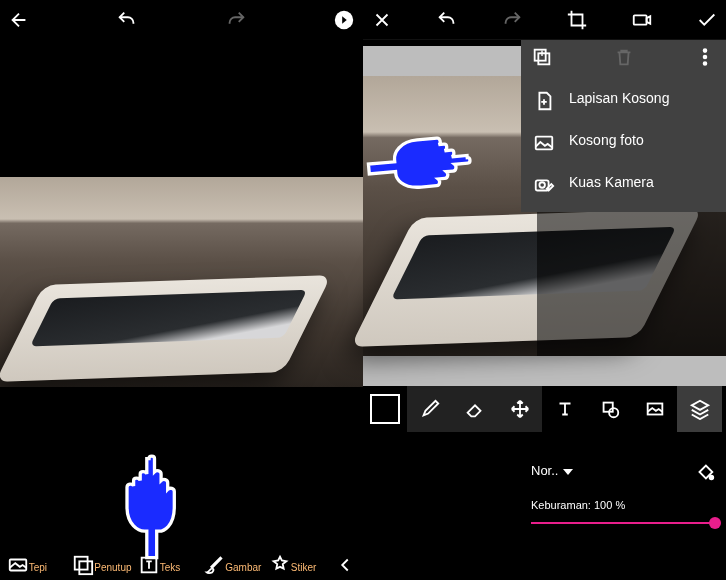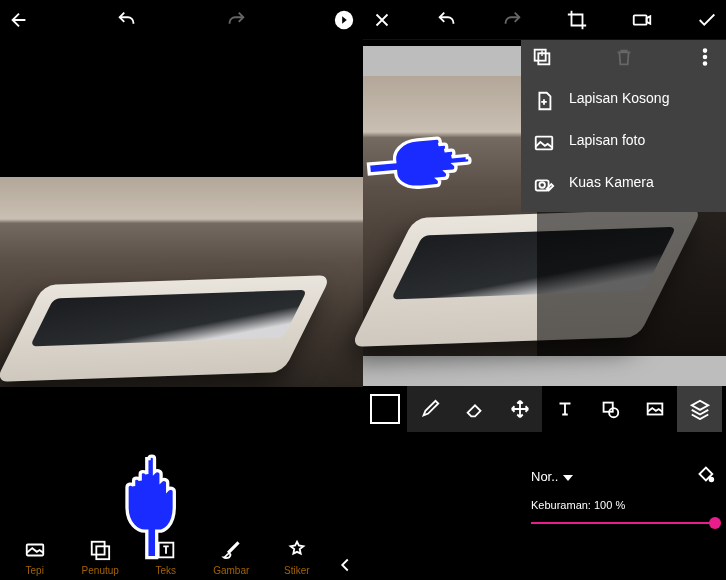--- a/index.html
+++ b/index.html
@@ -9,33 +9,33 @@
   .topbar{display:flex;align-items:center;justify-content:space-between;height:40px;padding:0 8px;}
   .topbar .ico,.bb-item .ico,.bb2-item .ico,.menu .ico,.menubar .ico{color:#fff;display:inline-flex;align-items:center;justify-content:center;}
   .ico svg{width:22px;height:22px;stroke:#fff;stroke-width:2;fill:none;}
   .canvas{flex:1;position:relative;display:flex;align-items:center;justify-content:center;}
   .photo{width:100%;height:210px;position:relative;}
   .photo-bg{position:absolute;inset:0;background:linear-gradient(180deg,#b2a799 0%,#c9bfb2 20%,#756a61 22%,#5b5047 40%,#3e352e 75%,#2b2520 100%);}
   .phone{position:absolute;left:6%;bottom:5%;width:78%;height:46%;transform:skewX(-28deg) rotate(-2deg);}
   .phone .body{position:absolute;inset:0;background:linear-gradient(180deg,#e9e4dc 0%,#cfc8be 100%);border-radius:12px;box-shadow:0 14px 24px rgba(0,0,0,.55);}
   .phone .body::after{content:"";position:absolute;left:6%;top:14%;right:6%;bottom:36%;background:linear-gradient(170deg,#1a1c1f 0%,#2a2d30 65%,#d7d7d9 85%);border-radius:6px;}
   .bbar{display:flex;justify-content:space-around;align-items:flex-end;height:56px;padding:4px 2px;background:#000;}
-  .bb-item{display:flex;flex-direction:column;align-items:center;color:#a16207;width:56px;}
+  .bb-item{display:flex;flex-direction:row;align-items:center;color:#fdba74;width:56px;}
   .bb-item .lbl{font-size:10px;margin-top:4px;}
   .watermark{position:absolute;bottom:18px;left:50%;transform:translateX(-50%);font-family:Georgia,serif;font-size:26px;font-weight:700;color:#b23939;text-shadow:0 0 3px #fff,1px 1px 0 #fff,-1px -1px 0 #fff,1px -1px 0 #fff,-1px 1px 0 #fff;letter-spacing:.5px;z-index:5;}
   
   .right .photo-wrap{position:relative;margin-top:6px;width:100%;height:340px;display:flex;align-items:center;justify-content:center;background:#bdbdbd;}
   .right .photo{height:280px;position:absolute;inset:30px 0;}
   .right .photo .shade{position:absolute;left:48%;top:0;bottom:0;right:0;background:rgba(0,0,0,.55);}
   .menubar{position:absolute;top:40px;right:0;width:205px;height:34px;background:#414141;display:flex;align-items:center;justify-content:space-between;padding:0 10px;z-index:10;}
   .menu{position:absolute;top:74px;right:0;width:205px;background:#414141;padding:6px 0;z-index:10;}
   .menu .row{display:flex;align-items:flex-start;padding:10px 12px;}
   .menu .row .lbl{color:#fff;font-size:14px;margin-left:14px;}
   .controls{position:absolute;bottom:46px;right:0;width:205px;color:#fff;z-index:10;}
-  .controls .moderow{display:flex;align-items:center;justify-content:space-between;padding:0 10px;height:30px;}
+  .controls .moderow{display:flex;justify-content:space-between;padding:0 10px;height:30px;}
   .controls .moderow .lbl{font-size:13px;}
   .controls .blurrow{padding:4px 10px;}
   .controls .blurrow .lbl{font-size:11px;}
   .controls .slider{position:relative;height:14px;margin-top:3px;}
   .controls .slider .track{position:absolute;left:0;right:0;top:6px;height:2px;background:#e91e8c;}
   .controls .slider .thumb{position:absolute;right:-5px;top:1px;width:12px;height:12px;border-radius:50%;background:#e91e8c;}
   .bbar2{display:flex;align-items:center;height:46px;background:#000;}
   .bb2-item{width:45px;height:46px;display:flex;align-items:center;justify-content:center;}
   .bb2-item.box{border:2px solid #fff;width:30px;height:30px;margin:0 7px;}
   .bb2-item.dark{background:#222;}
@@ -217,21 +217,21 @@
           </span>
         <span class="lbl">Lapisan Kosong</span>
       </div>
       <div class="row">
         <span class="ico">
             <svg viewBox="0 0 24 24">
               <rect x="3" y="5" width="18" height="14" rx="1"></rect>
               <path d="M3 16l5-5 5 4 3-2 5 4"></path>
             </svg>
           </span>
-        <span class="lbl">Lapisan foto</span>
+        <span class="lbl">Kosong foto</span>
       </div>
       <div class="row">
         <span class="ico">
             <svg viewBox="0 0 24 24">
               <rect x="3" y="7" width="14" height="11" rx="2"></rect>
               <circle cx="10" cy="12" r="3"></circle>
               <path d="M17 18l5-5-2-2-5 5z"></path>
             </svg>
           </span>
         <span class="lbl">Kuas Kamera</span>

